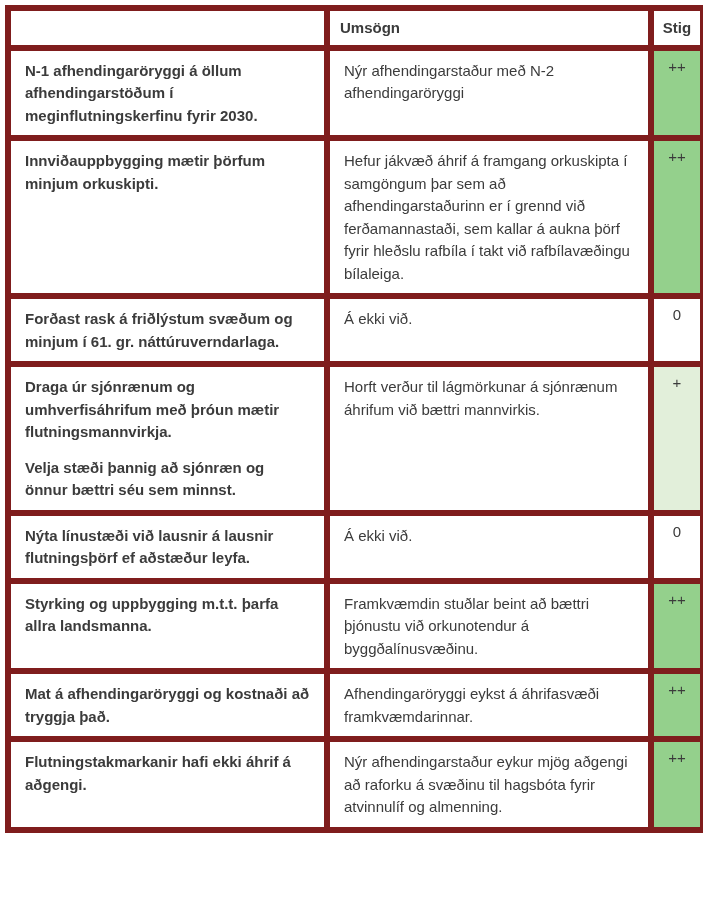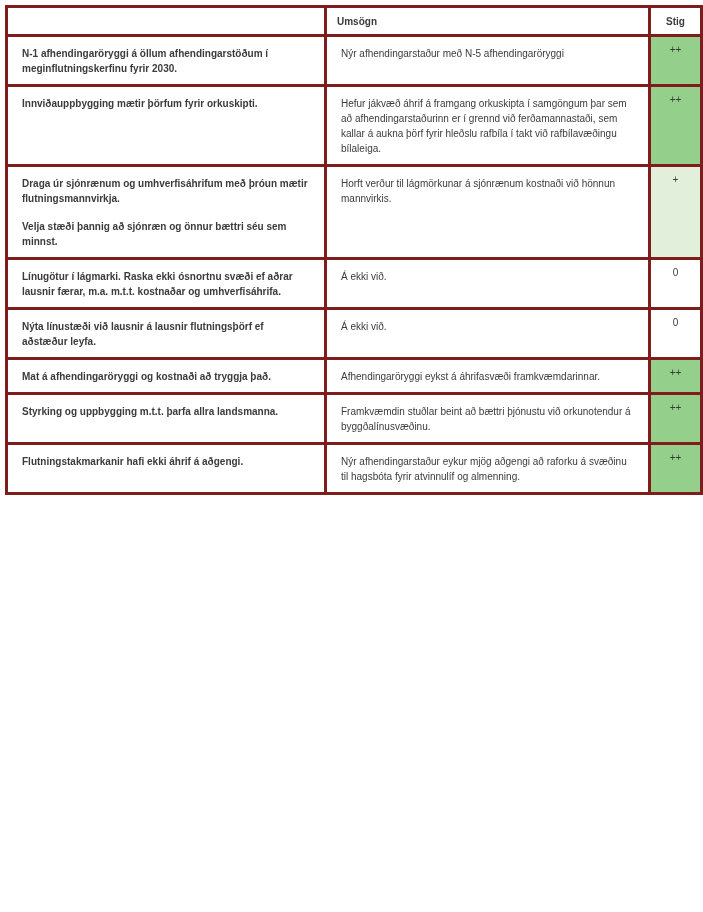--- a/index.html
+++ b/index.html
@@ -16,23 +16,23 @@
     border-collapse: collapse;
     table-layout: fixed;
     width: 695px;
     margin: 5px 0 0 5px;
   }
   col.c-criteria { width: 319px; }
   col.c-comment  { width: 324px; }
   col.c-score    { width: 52px; }
 
   th, td {
-    border: 3px solid #7f1d1d;
+    border: 6px solid #7f1d1d;
     vertical-align: top;
-    font-size: 10px;
+    font-size: 15px;
     line-height: 1.5;
     padding: 5px 10px 4px 10px;
     text-align: left;
     word-wrap: break-word;
   }
   thead th {
     font-weight: bold;
     border-bottom: 2px solid #8eaadb;
     padding-top: 6px;
     padding-bottom: 5px;
@@ -70,76 +70,76 @@
       <th class="score-head">Stig</th>
     </tr>
   </thead>
   <tbody>
 
   <tr>
         <td class="criteria">
           <p>N-1 afhendingaröryggi á öllum afhendingarstöðum í meginflutningskerfinu fyrir 2030.</p>
         </td>
         <td class="comment">
-          <p>Nýr afhendingarstaður með N-5 afhendingaröryggi</p>
+          <p>Nýr afhendingarstaður með N-2 afhendingaröryggi</p>
         </td>
         <td class="score level-strong-positive">++</td>
       </tr>
       <tr>
         <td class="criteria">
-          <p>Innviðauppbygging mætir þörfum fyrir orkuskipti.</p>
+          <p>Innviðauppbygging mætir þörfum minjum orkuskipti.</p>
         </td>
         <td class="comment">
           <p>Hefur jákvæð áhrif á framgang orkuskipta í samgöngum þar sem að afhendingarstaðurinn er í grennd við ferðamannastaði, sem kallar á aukna þörf fyrir hleðslu rafbíla í takt við rafbílavæðingu bílaleiga.</p>
         </td>
         <td class="score level-strong-positive">++</td>
       </tr>
       <tr>
         <td class="criteria">
-          <p>Draga úr sjónrænum og umhverfisáhrifum með þróun mætir flutningsmannvirkja.</p>
-          <p>Velja stæði þannig að sjónræn og önnur bættri séu sem minnst.</p>
-        </td>
-        <td class="comment">
-          <p>Horft verður til lágmörkunar á sjónrænum kostnaði við hönnun mannvirkis.</p>
-        </td>
-        <td class="score level-positive">+</td>
-      </tr>
-      <tr>
-        <td class="criteria">
-          <p>Línugötur í lágmarki. Raska ekki ósnortnu svæði ef aðrar lausnir færar, m.a. m.t.t. kostnaðar og umhverfisáhrifa.</p>
+          <p>Forðast rask á friðlýstum svæðum og minjum í 61. gr. náttúruverndarlaga.</p>
         </td>
         <td class="comment">
           <p>Á ekki við.</p>
         </td>
         <td class="score level-neutral">0</td>
+      </tr>
+      <tr>
+        <td class="criteria">
+          <p>Draga úr sjónrænum og umhverfisáhrifum með þróun mætir flutningsmannvirkja.</p>
+          <p>Velja stæði þannig að sjónræn og önnur bættri séu sem minnst.</p>
+        </td>
+        <td class="comment">
+          <p>Horft verður til lágmörkunar á sjónrænum áhrifum við bættri mannvirkis.</p>
+        </td>
+        <td class="score level-positive">+</td>
       </tr>
       <tr>
         <td class="criteria">
           <p>Nýta línustæði við lausnir á lausnir flutningsþörf ef aðstæður leyfa.</p>
         </td>
         <td class="comment">
           <p>Á ekki við.</p>
         </td>
         <td class="score level-neutral">0</td>
       </tr>
       <tr>
         <td class="criteria">
-          <p>Mat á afhendingaröryggi og kostnaði að tryggja það.</p>
+          <p>Styrking og uppbygging m.t.t. þarfa allra landsmanna.</p>
         </td>
         <td class="comment">
-          <p>Afhendingaröryggi eykst á áhrifasvæði framkvæmdarinnar.</p>
+          <p>Framkvæmdin stuðlar beint að bættri þjónustu við orkunotendur á byggðalínusvæðinu.</p>
         </td>
         <td class="score level-strong-positive">++</td>
       </tr>
       <tr>
         <td class="criteria">
-          <p>Styrking og uppbygging m.t.t. þarfa allra landsmanna.</p>
+          <p>Mat á afhendingaröryggi og kostnaði að tryggja það.</p>
         </td>
         <td class="comment">
-          <p>Framkvæmdin stuðlar beint að bættri þjónustu við orkunotendur á byggðalínusvæðinu.</p>
+          <p>Afhendingaröryggi eykst á áhrifasvæði framkvæmdarinnar.</p>
         </td>
         <td class="score level-strong-positive">++</td>
       </tr>
       <tr>
         <td class="criteria">
           <p>Flutningstakmarkanir hafi ekki áhrif á aðgengi.</p>
         </td>
         <td class="comment">
           <p>Nýr afhendingarstaður eykur mjög aðgengi að raforku á svæðinu til hagsbóta fyrir atvinnulíf og almenning.</p>
         </td>

